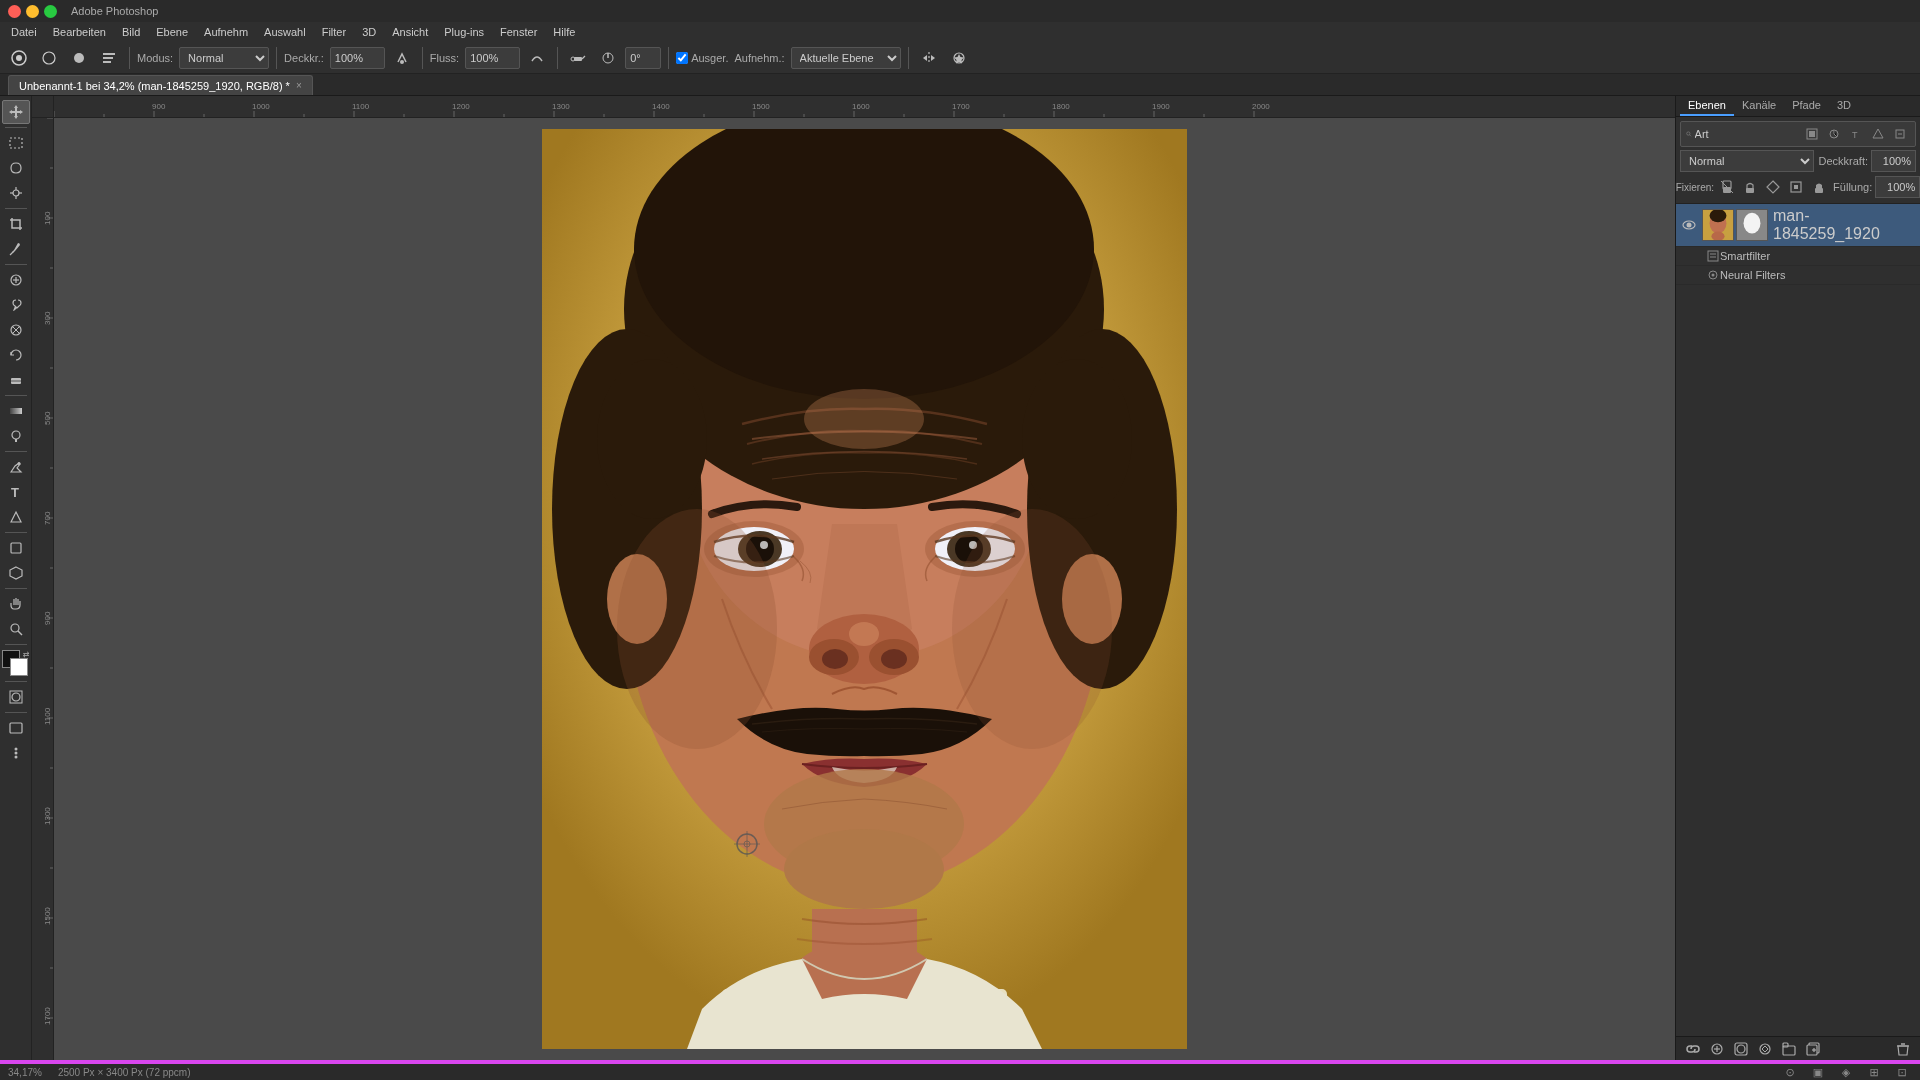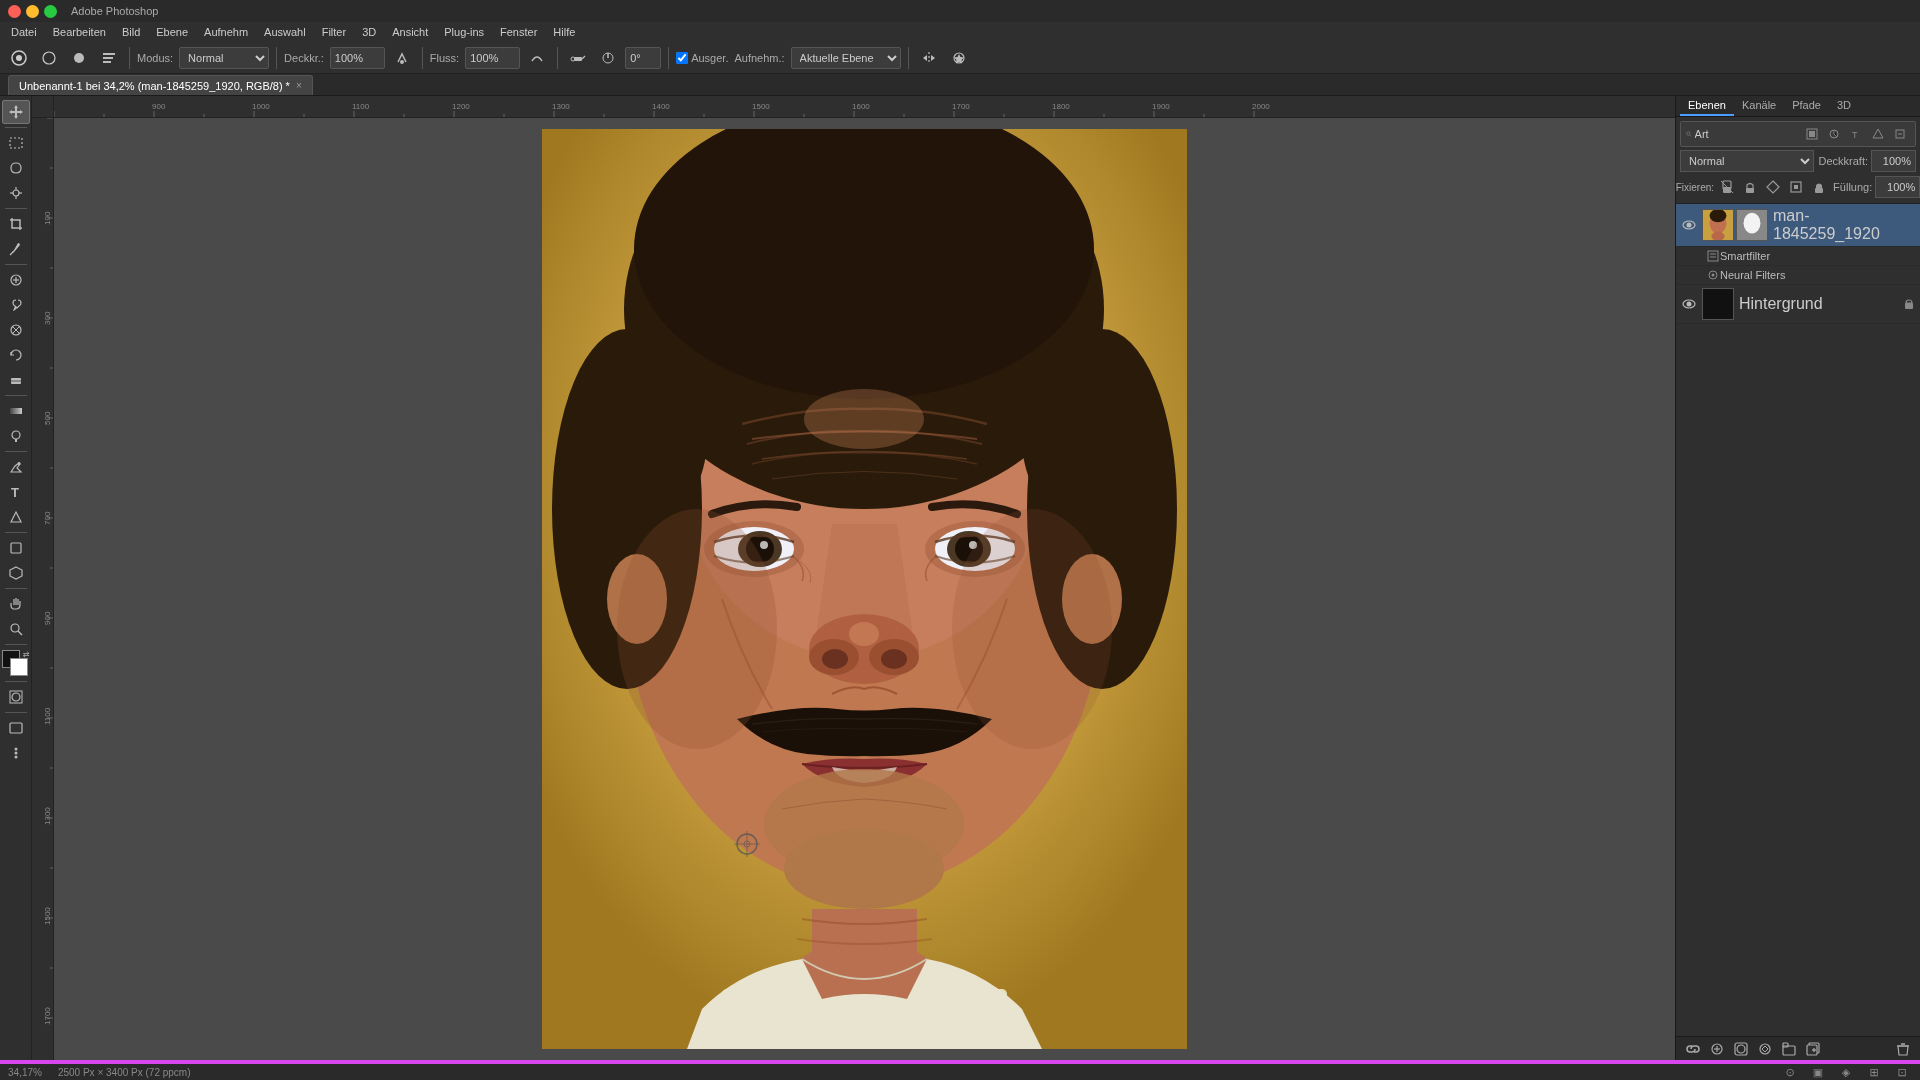--- a/index.html
+++ b/index.html
@@ -1116,42 +1116,20 @@
       <div class="sublayer-item">
         <div class="sublayer-icon">
           <svg width="12" height="12" viewBox="0 0 12 12">
               <circle cx="6" cy="6" r="4" fill="none" stroke="#888" stroke-width="1"></circle>
               <circle cx="6" cy="6" r="1.5" fill="#888"></circle>
             </svg>
         </div>
         <span>Neural Filters</span>
       </div>
 
-      <div class="layer-item">
-        <div class="layer-visibility">
-          <svg width="14" height="14" viewBox="0 0 14 14">
-              <ellipse cx="7" cy="7" rx="6" ry="4" fill="none" stroke="#bbb" stroke-width="1.2"></ellipse>
-              <circle cx="7" cy="7" r="2.5" fill="#bbb"></circle>
-            </svg>
-        </div>
-        <div class="layer-thumbnail" style="background:#1a1a1a;">
-          <svg width="32" height="32" viewBox="0 0 32 32">
-              <rect width="32" height="32" fill="#111"></rect>
-            </svg>
-        </div>
-        <div class="layer-info">
-          <span class="layer-name">Hintergrund</span>
-        </div>
-        <div class="lock-badge">
-          <svg width="10" height="12" viewBox="0 0 10 12">
-              <path d="M2 5 Q2 2 5 2 Q8 2 8 5 L8 5 L2 5Z" fill="none" stroke="#888" stroke-width="1.2"></path>
-              <rect x="1" y="5" width="8" height="6" rx="1" fill="#888"></rect>
-            </svg>
-        </div>
-      </div>
     </div>
 
     <div id="layer-bottom-bar">
       <div style="display:flex;gap:2px;">
         <button class="layer-bottom-btn" title="Link">
           <svg width="14" height="14" viewBox="0 0 14 14">
               <path d="M5 7 Q5 4 8 4 L10 4 Q13 4 13 7 Q13 10 10 10 L8 10" fill="none" stroke="#aaa" stroke-width="1.5"></path>
               <path d="M9 7 Q9 10 6 10 L4 10 Q1 10 1 7 Q1 4 4 4 L6 4" fill="none" stroke="#aaa" stroke-width="1.5"></path>
             </svg>
         </button>

